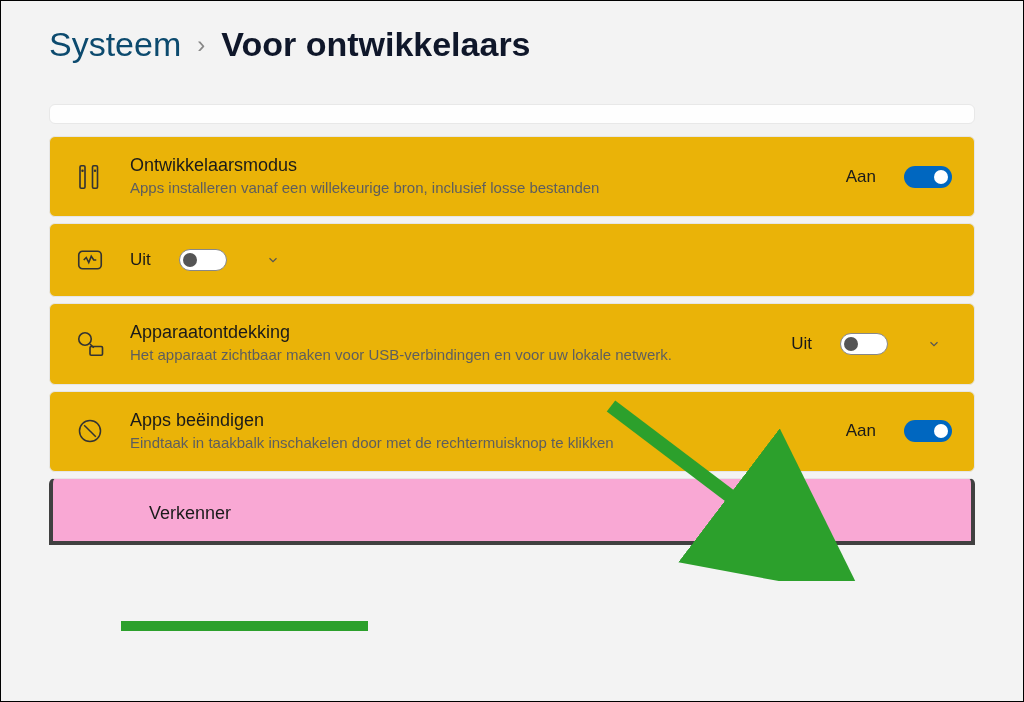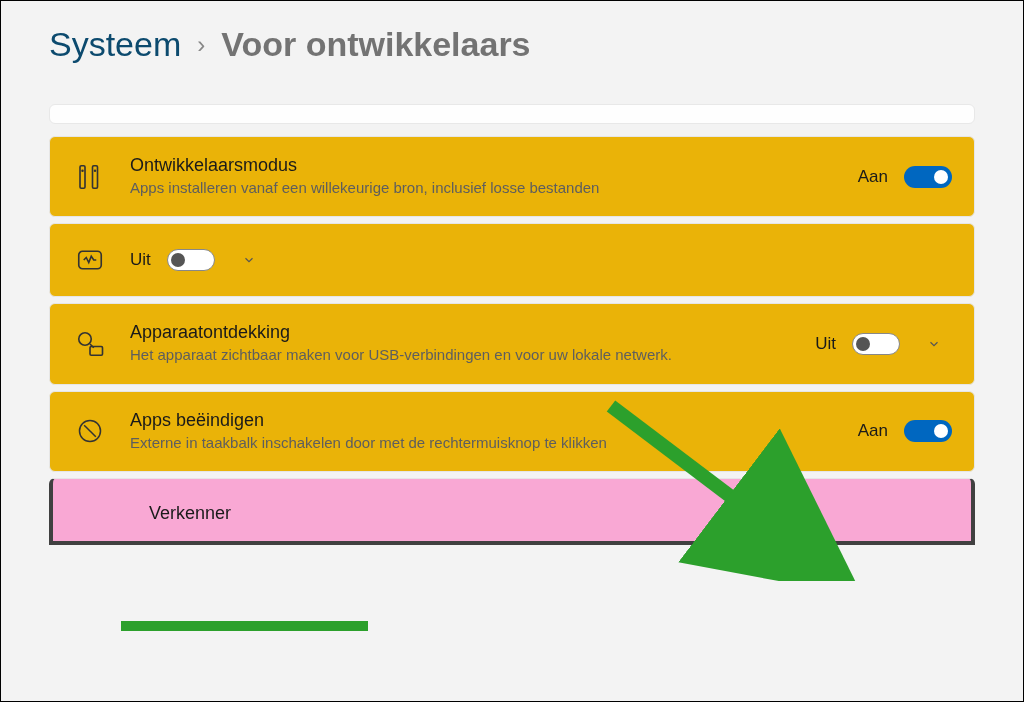--- a/index.html
+++ b/index.html
@@ -30,21 +30,21 @@
       color: #0c4a6e;
     }
     .breadcrumb-separator {
       font-size: 24px;
       color: #888;
       font-weight: 300;
     }
     .breadcrumb-current {
       font-size: 34px;
       font-weight: 600;
-      color: #737373;
+      color: #0f172a;
     }
     .collapsed-card {
       background: #fefefe;
       border: 1px solid #e8e8e8;
       border-radius: 6px;
       height: 20px;
       margin-bottom: 12px;
     }
     .setting-card {
       background: #eab308;
@@ -77,21 +77,21 @@
     }
     .setting-desc {
       font-size: 15px;
       font-weight: 400;
       color: #5e5e5e;
       line-height: 1.35;
     }
     .setting-controls {
       display: flex;
       align-items: center;
-      gap: 16px;
+      gap: 28px;
       flex-shrink: 0;
     }
     .toggle-label {
       font-size: 17px;
       color: #1a1a1a;
     }
     .toggle {
       width: 48px;
       height: 22px;
       border-radius: 11px;
@@ -237,21 +237,21 @@
 
     <div class="setting-card">
       <div class="setting-icon">
         <svg width="28" height="28" viewBox="0 0 24 24" fill="none" stroke="currentColor" stroke-width="1.3">
           <circle cx="12" cy="12" r="9"></circle>
           <path d="M7 7 L17 17"></path>
         </svg>
       </div>
       <div class="setting-content">
         <div class="setting-title">Apps beëindigen</div>
-        <div class="setting-desc">Externe in taakbalk inschakelen door met de rechtermuisknop te klikken</div>
+        <div class="setting-desc">Eindtaak in taakbalk inschakelen door met de rechtermuisknop te klikken</div>
       </div>
       <div class="setting-controls">
         <span class="toggle-label">Aan</span>
         <div class="toggle on">
             <div class="toggle-knob"></div>
           </div>
       </div>
     </div>
 
     <div class="partial-card">

